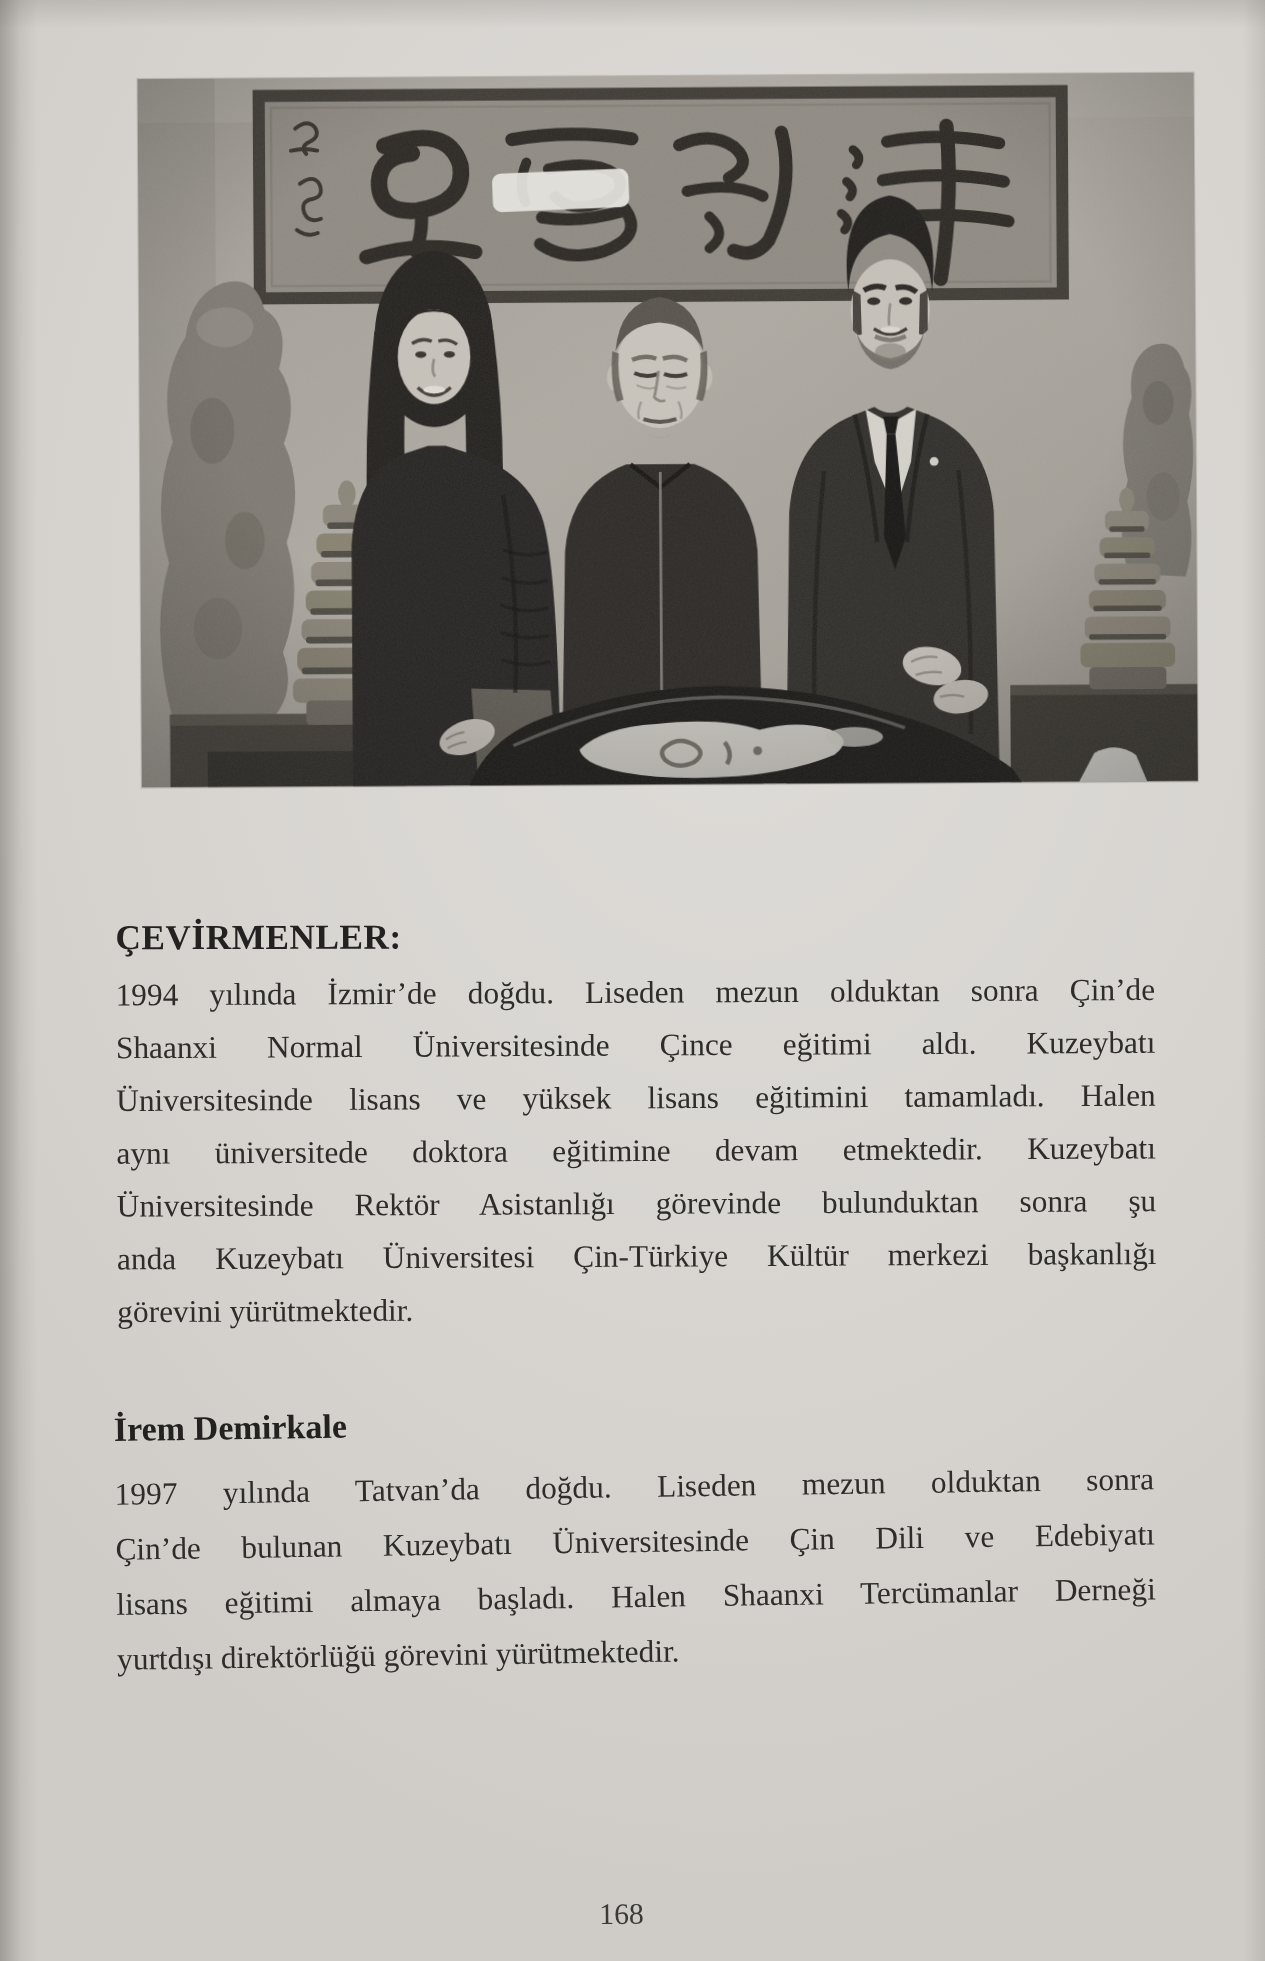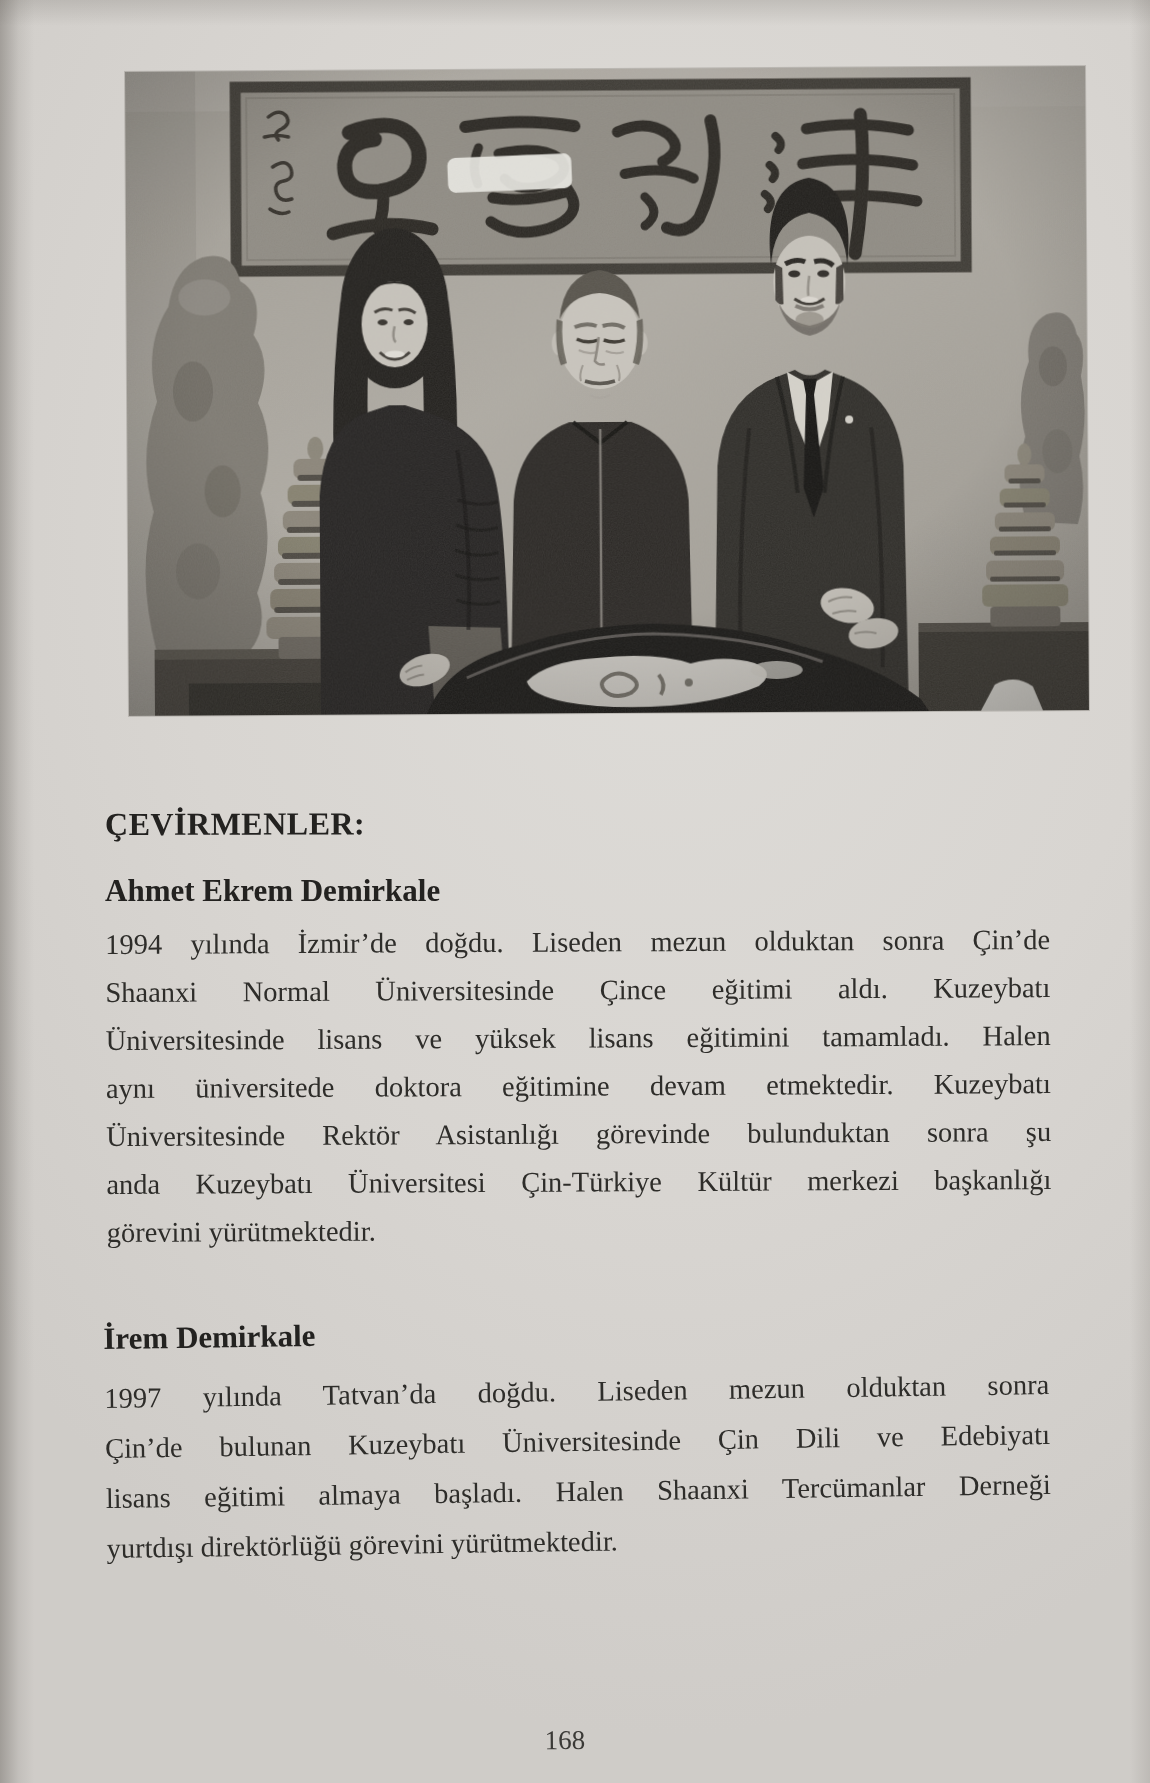--- a/index.html
+++ b/index.html
@@ -31,21 +31,21 @@
     pointer-events:none;
   }
   .photo-wrap {
     position:absolute; left:127px; top:69px;
     width:960px; height:644px;
     transform:rotate(-0.35deg);
     box-shadow:0 0 0 1px rgba(90,86,80,0.25);
     filter:blur(0.3px) contrast(0.98);
   }
   .textcol {
-    position:absolute; left:105px; top:804px; width:945px;
+    position:absolute; left:105px; top:832px; width:945px;
     color:#2e2d2a;
   }
   .sec-heading {
     font-size:32px; font-weight:bold; letter-spacing:0.5px;
     line-height:40px; margin:0; color:#232220;
     transform:rotate(-0.15deg); transform-origin:0 50%;
   }
   .entry-name {
     font-size:31px; font-weight:bold;
     line-height:40px; margin:27px 0 0 0; color:#232220;
@@ -283,21 +283,20 @@
       <path d="M852,644 L866,618 Q886,607 904,620 L914,644 Z" fill="#d9d7d1"></path>
 
       <rect width="960" height="644" fill="url(#vig)"></rect>
       <rect width="960" height="644" filter="url(#grain)" opacity="0.45"></rect>
     </svg>
   </div>
 
   <div class="textcol">
     <h2 class="sec-heading">ÇEVİRMENLER:</h2>
 
-    <h3 class="entry-name">Ahmet Ekrem Demirkale</h3>
     <div class="bio">
         <div class="p-line">1994 yılında İzmir’de doğdu. Liseden mezun olduktan sonra Çin’de</div>
         <div class="p-line">Shaanxi Normal Üniversitesinde Çince eğitimi aldı. Kuzeybatı</div>
         <div class="p-line">Üniversitesinde lisans ve yüksek lisans eğitimini tamamladı. Halen</div>
         <div class="p-line">aynı üniversitede doktora eğitimine devam etmektedir. Kuzeybatı</div>
         <div class="p-line">Üniversitesinde Rektör Asistanlığı görevinde bulunduktan sonra şu</div>
         <div class="p-line">anda Kuzeybatı Üniversitesi Çin-Türkiye Kültür merkezi başkanlığı</div>
         <div class="p-line last">görevini yürütmektedir.</div>
       </div>
 

